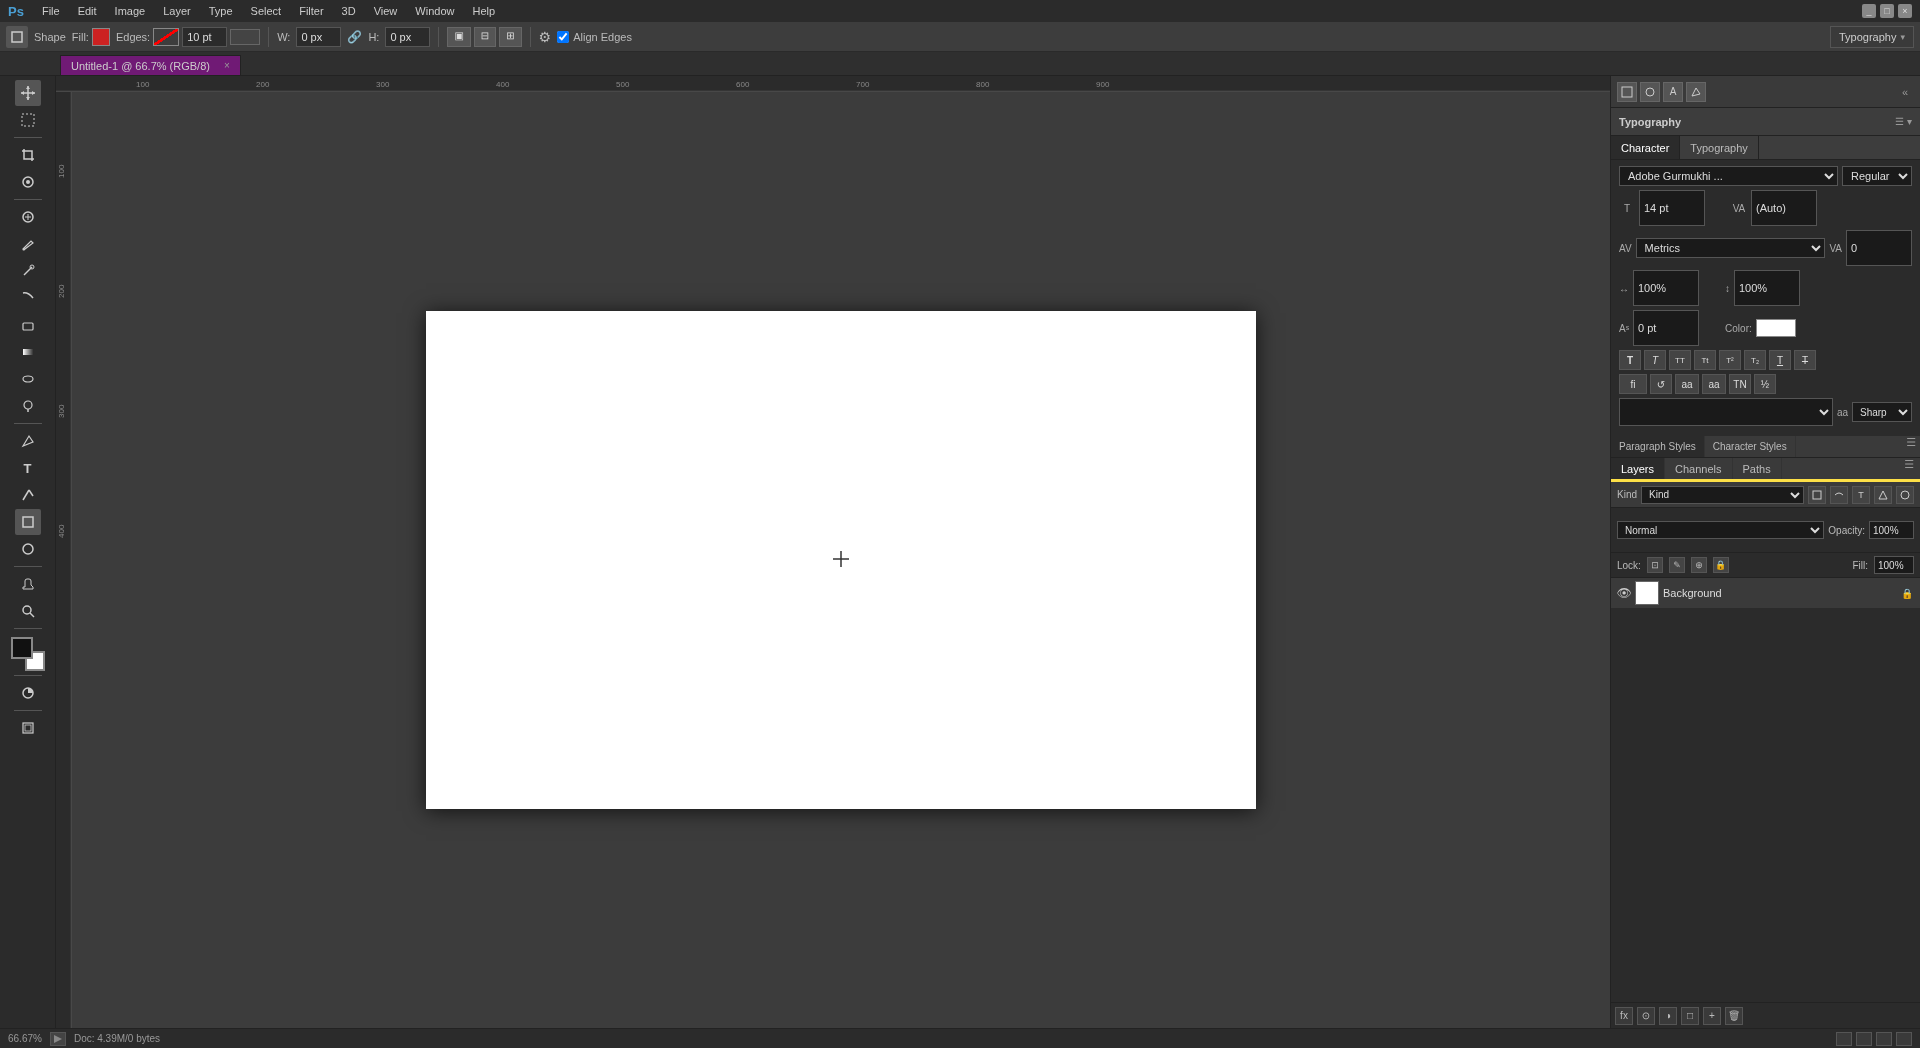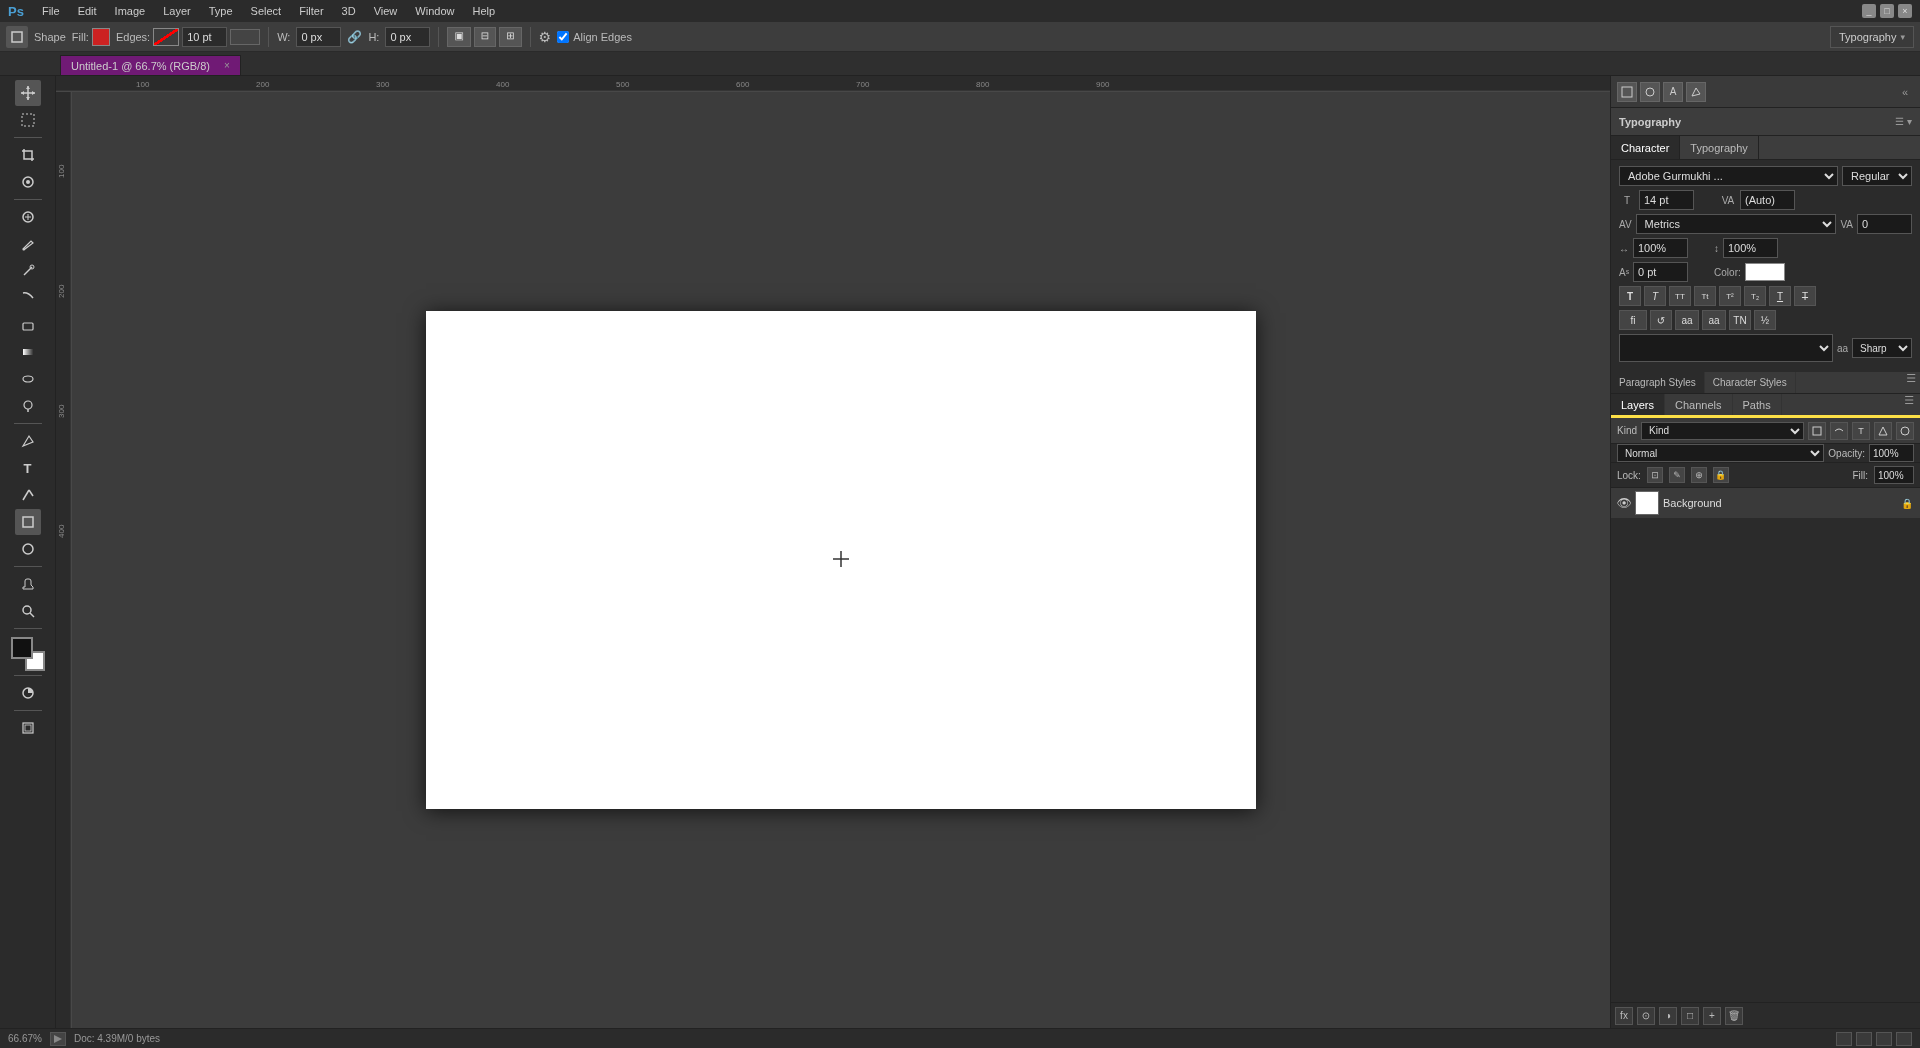--- a/index.html
+++ b/index.html
@@ -202,23 +202,23 @@
       font-size: 11px;
       padding: 1px 4px;
       height: 20px;
       flex: 1;
     }
     .char-input-sm {
       background: #1a1a1a;
       border: 1px solid #555;
       color: #ddd;
       font-size: 11px;
-      padding: 1px 4px;
+      padding: 17px 4px;
       height: 20px;
-      width: 55px;
+      width: 66px;
     }
     .char-label-icon {
       color: #aaa;
       font-size: 10px;
       width: 16px;
       text-align: center;
     }
     .char-color-box {
       width: 40px; height: 18px;
       background: #fff;
@@ -317,21 +317,21 @@
       border: 1px solid #555;
       display: flex; align-items: center; justify-content: center;
       cursor: pointer;
       color: #bbb;
       font-size: 10px;
     }
 
     .blend-row {
       display: flex;
       align-items: center;
-      padding: 0 6px;
+      padding: 13px 6px;
       gap: 4px;
       background: #2b2b2b;
       border-bottom: 1px solid #222;
     }
     .blend-dropdown {
       background: #1a1a1a;
       border: 1px solid #555;
       color: #ddd;
       font-size: 10px;
       padding: 1px 3px;

